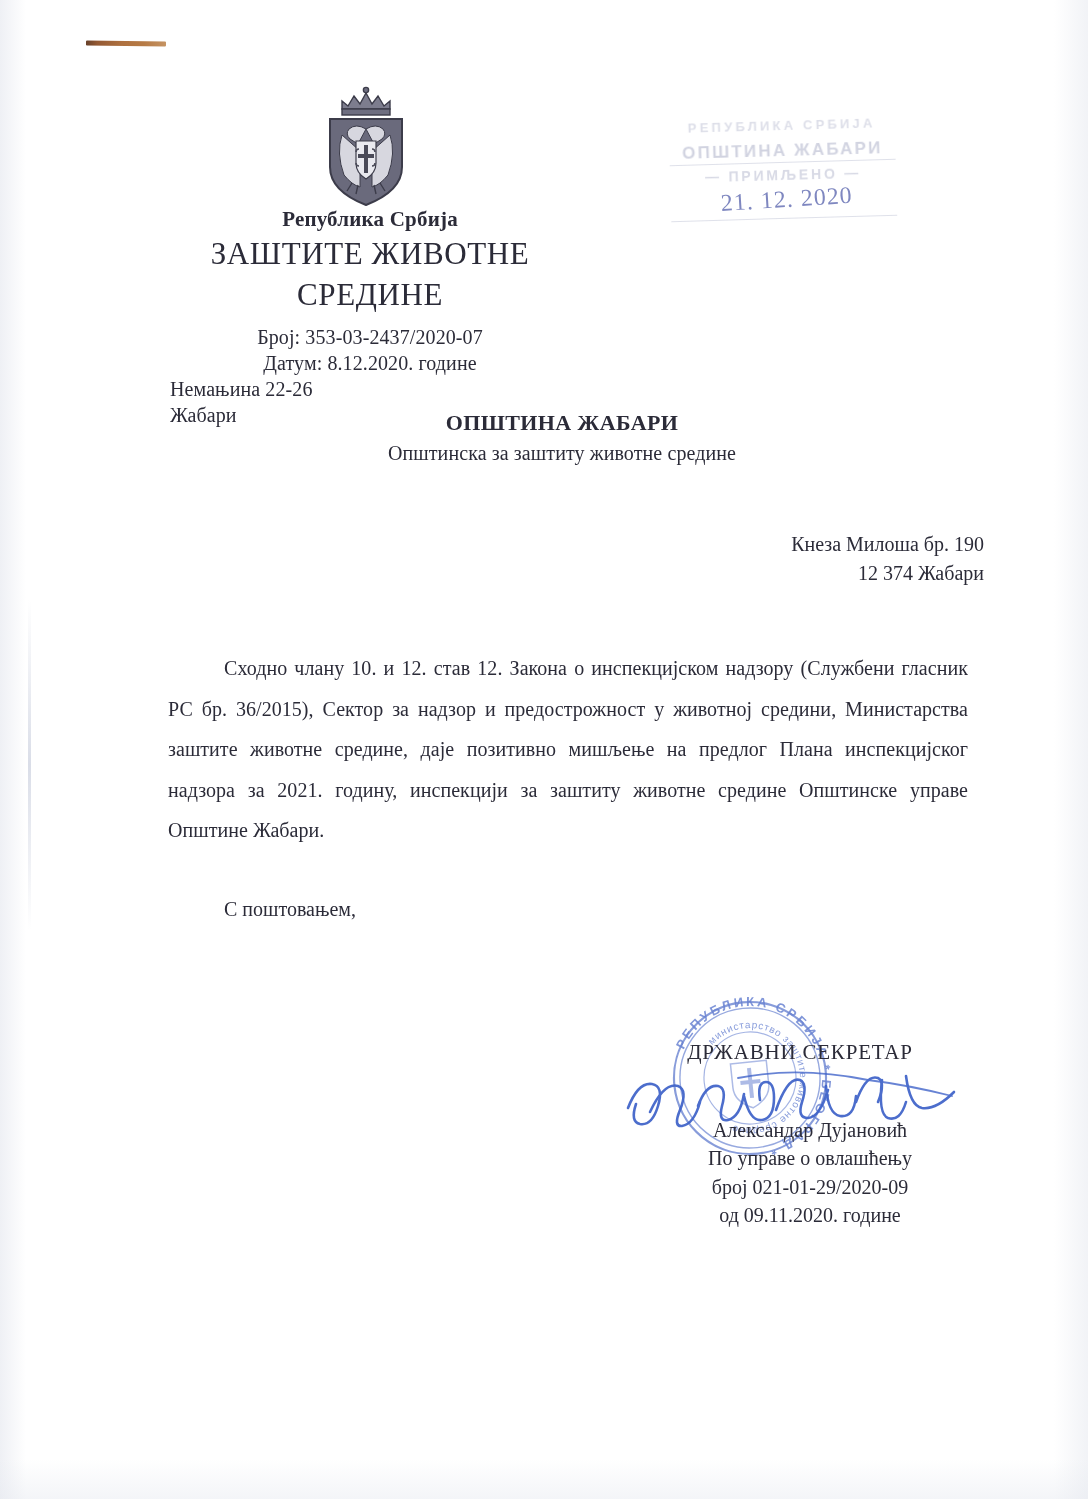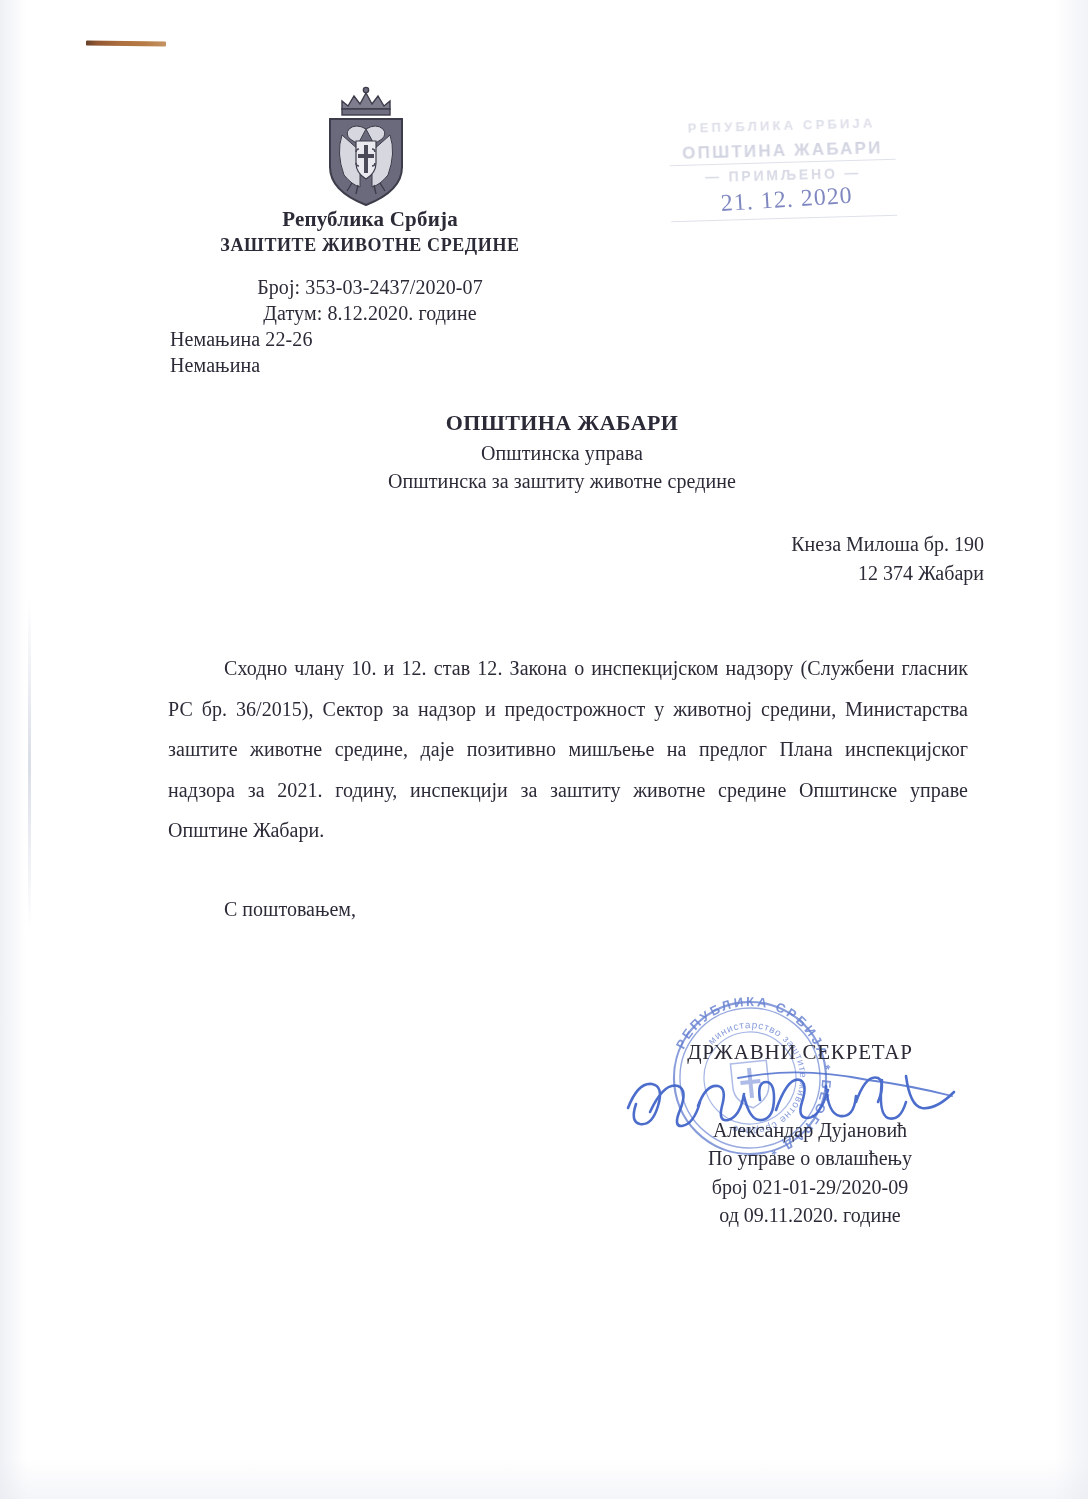--- a/index.html
+++ b/index.html
@@ -88,24 +88,24 @@
     letter-spacing: 0.2px;
     margin-bottom: 1px;
   }
   .sender-ministry-1 {
     font-size: 25px;
     font-weight: bold;
     letter-spacing: 0.6px;
     margin-bottom: 1px;
   }
   .sender-ministry-2 {
-    font-size: 18px;
-    font-weight: bold;
+    font-size: 31px;
+    font-weight: normal;
     letter-spacing: 0.6px;
-    margin-bottom: 16px;
+    margin-bottom: 9px;
   }
   .sender-line {
     font-size: 20px;
     font-weight: normal;
     letter-spacing: 0.1px;
   }
   .sender-number, .sender-date { text-align: center; }
   .sender-street, .sender-city { text-align: left; }
 
   
@@ -301,35 +301,34 @@
       </g>
     </svg>
   </div>
 
   <div class="sender-block">
     <div class="sender-republic">Република Србија</div>
     <div class="sender-ministry-2">ЗАШТИТЕ ЖИВОТНЕ СРЕДИНЕ</div>
     <div class="sender-line sender-number">Број: 353-03-2437/2020-07</div>
     <div class="sender-line sender-date">Датум: 8.12.2020. године</div>
     <div class="sender-line sender-street">Немањина 22-26</div>
-    <div class="sender-line sender-city">Немањина</div>
+    <div class="sender-line sender-city">Жабари</div>
   </div>
 
   <div class="reception-stamp">
     <div class="rs-rule rs-rule-a"></div>
     <div class="rs-line rs-1">РЕПУБЛИКА СРБИЈА</div>
     <div class="rs-line rs-2">ОПШТИНА ЖАБАРИ</div>
     <div class="rs-line rs-3">— ПРИМЉЕНО —</div>
     <div class="rs-date">21. 12. 2020</div>
     <div class="rs-rule rs-rule-b"></div>
   </div>
 
   <div class="recipient-block">
     <div class="recipient-name">ОПШТИНА ЖАБАРИ</div>
-    <div class="recipient-sub">Општинска управа</div>
     <div class="recipient-sub">Општинска за заштиту животне средине</div>
   </div>
 
   <div class="address-block">
     <div>Кнеза Милоша бр. 190</div>
     <div>12 374 Жабари</div>
   </div>
 
   <div class="body-text">Сходно члану 10. и 12. став 12. Закона о инспекцијском надзору (Службени гласник РС бр. 36/2015), Сектор за надзор и предострожност у животној средини, Министарства заштите животне средине, даје позитивно мишљење на предлог Плана инспекцијског надзора за 2021. годину, инспекцији за заштиту животне средине Општинске управе Општине Жабари.</div>
 

